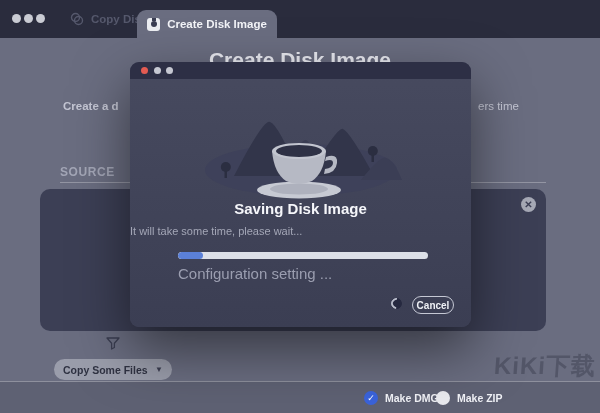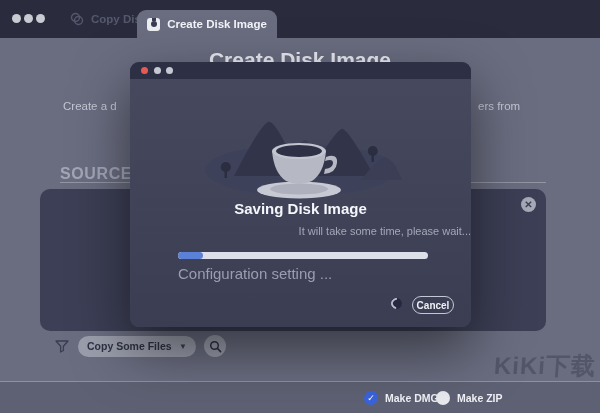--- a/index.html
+++ b/index.html
@@ -18,33 +18,33 @@
                 color:#f3f4f8; font-size:11.5px; font-weight:bold; }
   .disk-ico { width:14px; height:14px; }
   .save-ico { width:13px; height:13px; background:#eceef2; border-radius:3px; position:relative; }
   .save-ico:before { content:""; position:absolute; left:3.5px; top:3.5px; width:6px; height:6px; border-radius:50%; background:#3a3d52; }
   .save-ico:after { content:""; position:absolute; left:4.5px; top:0; width:4px; height:3px; background:#3a3d52; }
 
   
   .page-title { position:absolute; left:0; top:48px; width:600px; text-align:center;
                 font-size:21px; font-weight:bold; color:#e9eaf1; z-index:1; }
   .desc-frag { position:absolute; top:100px; font-size:11.5px; color:#c4c6d3; z-index:1; }
-  .desc-left { left:63px; }
+  .desc-left { left:63px;font-weight:bold; }
   .desc-right { left:478px; }
-  .source-label { position:absolute; left:60px; top:165px; font-size:16px; letter-spacing:0.6px;
+  .source-label { position:absolute; left:60px; top:165px; font-size:12px; letter-spacing:0.6px;
                   color:#a3a6b6; font-weight:bold; z-index:1; }
   .source-underline { position:absolute; left:60px; top:182px; width:486px; height:1px;
                       background:rgba(255,255,255,0.28); z-index:1; }
   .source-panel { position:absolute; left:40px; top:189px; width:506px; height:142px;
                   background:#3c3f55; border-radius:10px; z-index:2; }
   .panel-close { position:absolute; right:10px; top:8px; width:15px; height:15px; border-radius:50%;
                  background:#a6a9b6; color:#3c3f55; font-size:10px; font-weight:bold;
                  display:flex; align-items:center; justify-content:center; cursor:pointer; }
 
-  .filter-row { position:absolute; left:54px; top:335px; display:flex; align-items:center; gap:8px; z-index:3; }
+  .filter-row { position:absolute; left:54px; top:335px; display:flex; align-items:center; gap:8px; z-index:3;flex-direction:column; }
   .funnel { width:16px; height:16px; }
   .pill { width:118px; height:21px; border-radius:11px; background:rgba(222,224,232,0.42);
           display:flex; align-items:center; justify-content:space-between; padding:0 9px;
           font-size:10.5px; font-weight:bold; color:#2f3242; cursor:pointer; }
   .pill .chev { font-size:8px; color:#3c3f52; }
   .search-btn { width:22px; height:22px; border-radius:50%; background:rgba(222,224,232,0.42);
                 display:flex; align-items:center; justify-content:center; cursor:pointer; }
 
   .watermark { position:absolute; right:4px; top:350px; font-size:24px; font-weight:bold;
                color:rgba(48,50,66,0.38); letter-spacing:1px; transform:skewX(-4deg); z-index:3; }
@@ -65,21 +65,21 @@
   
   .modal { position:absolute; left:130px; top:62px; width:341px; height:265px; border-radius:9px;
            background:linear-gradient(#474a5f, #3b3e53); box-shadow:0 22px 55px rgba(0,0,0,0.5);
            z-index:10; overflow:hidden; }
   .modal-titlebar { position:absolute; left:0; top:0; width:100%; height:17px; background:#2d2f45; }
   .mdot { position:absolute; top:5px; width:7px; height:7px; border-radius:50%; }
   .md1 { left:11px; background:#e35b52; } .md2 { left:24px; background:#c6c8d2; } .md3 { left:36px; background:#c6c8d2; }
   .artwork { position:absolute; left:66px; top:32px; }
   .modal-title { position:absolute; left:0; top:138px; width:100%; text-align:center;
                  font-size:15px; font-weight:bold; color:#f5f6fa; }
-  .modal-sub { position:absolute; left:0; top:163px; width:100%; text-align:right;
+  .modal-sub { position:absolute; left:0; top:163px; width:100%; text-align:left;
                font-size:11px; color:#a4a7b7; }
   .progress-track { position:absolute; left:48px; top:190px; width:250px; height:7px;
                     border-radius:4px; background:#dde0e8; overflow:hidden; }
   .progress-fill { height:100%; border-radius:4px; background:#5b80d8; }
   .config-text { position:absolute; left:48px; top:203px; font-size:15px; color:#9b9eb0; }
   .spinner { position:absolute; left:261px; top:236px; width:11px; height:11px; border-radius:50%;
              background:#262940; border:2px solid rgba(212,216,228,0.85);
              border-right-color:transparent; border-bottom-color:transparent; transform:rotate(-40deg); }
   .cancel-btn { position:absolute; left:282px; top:234px; width:42px; height:18px; border-radius:9px;
                 background:transparent; border:1.5px solid #c5c8d4; color:#eef0f5; font-size:10px;
@@ -104,21 +104,21 @@
     </div>
 
     <div class="tab-active">
       <span class="save-ico"></span>
       <span>Create Disk Image</span>
     </div>
   </div>
 
   <div class="page-title">Create Disk Image</div>
   <div class="desc-frag desc-left">Create a d</div>
-  <div class="desc-frag desc-right">ers from</div>
+  <div class="desc-frag desc-right">ers time</div>
 
   <div class="source-label">SOURCE</div>
   <div class="source-underline"></div>
 
   <div class="source-panel">
     <div class="panel-close">✕</div>
   </div>
 
   <div class="filter-row">
     <svg class="funnel" viewBox="0 0 16 16">

